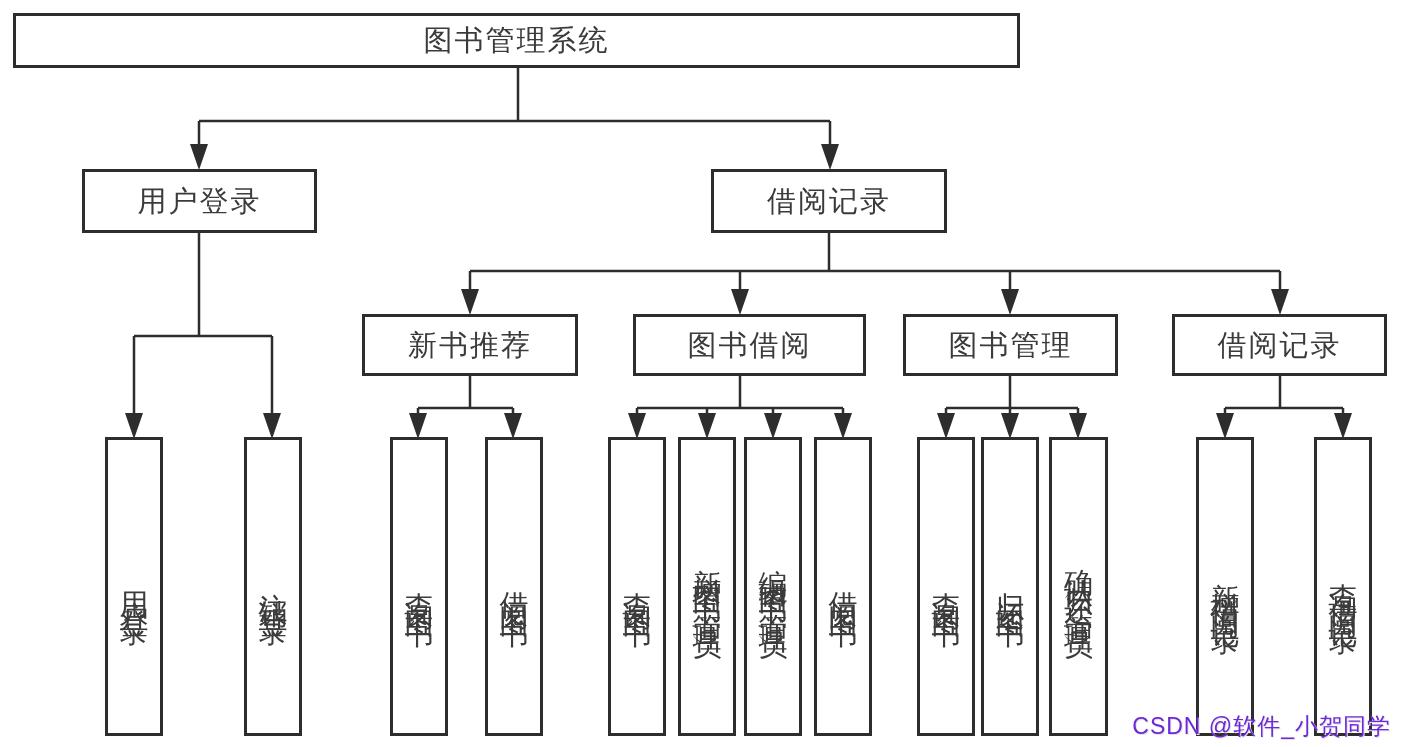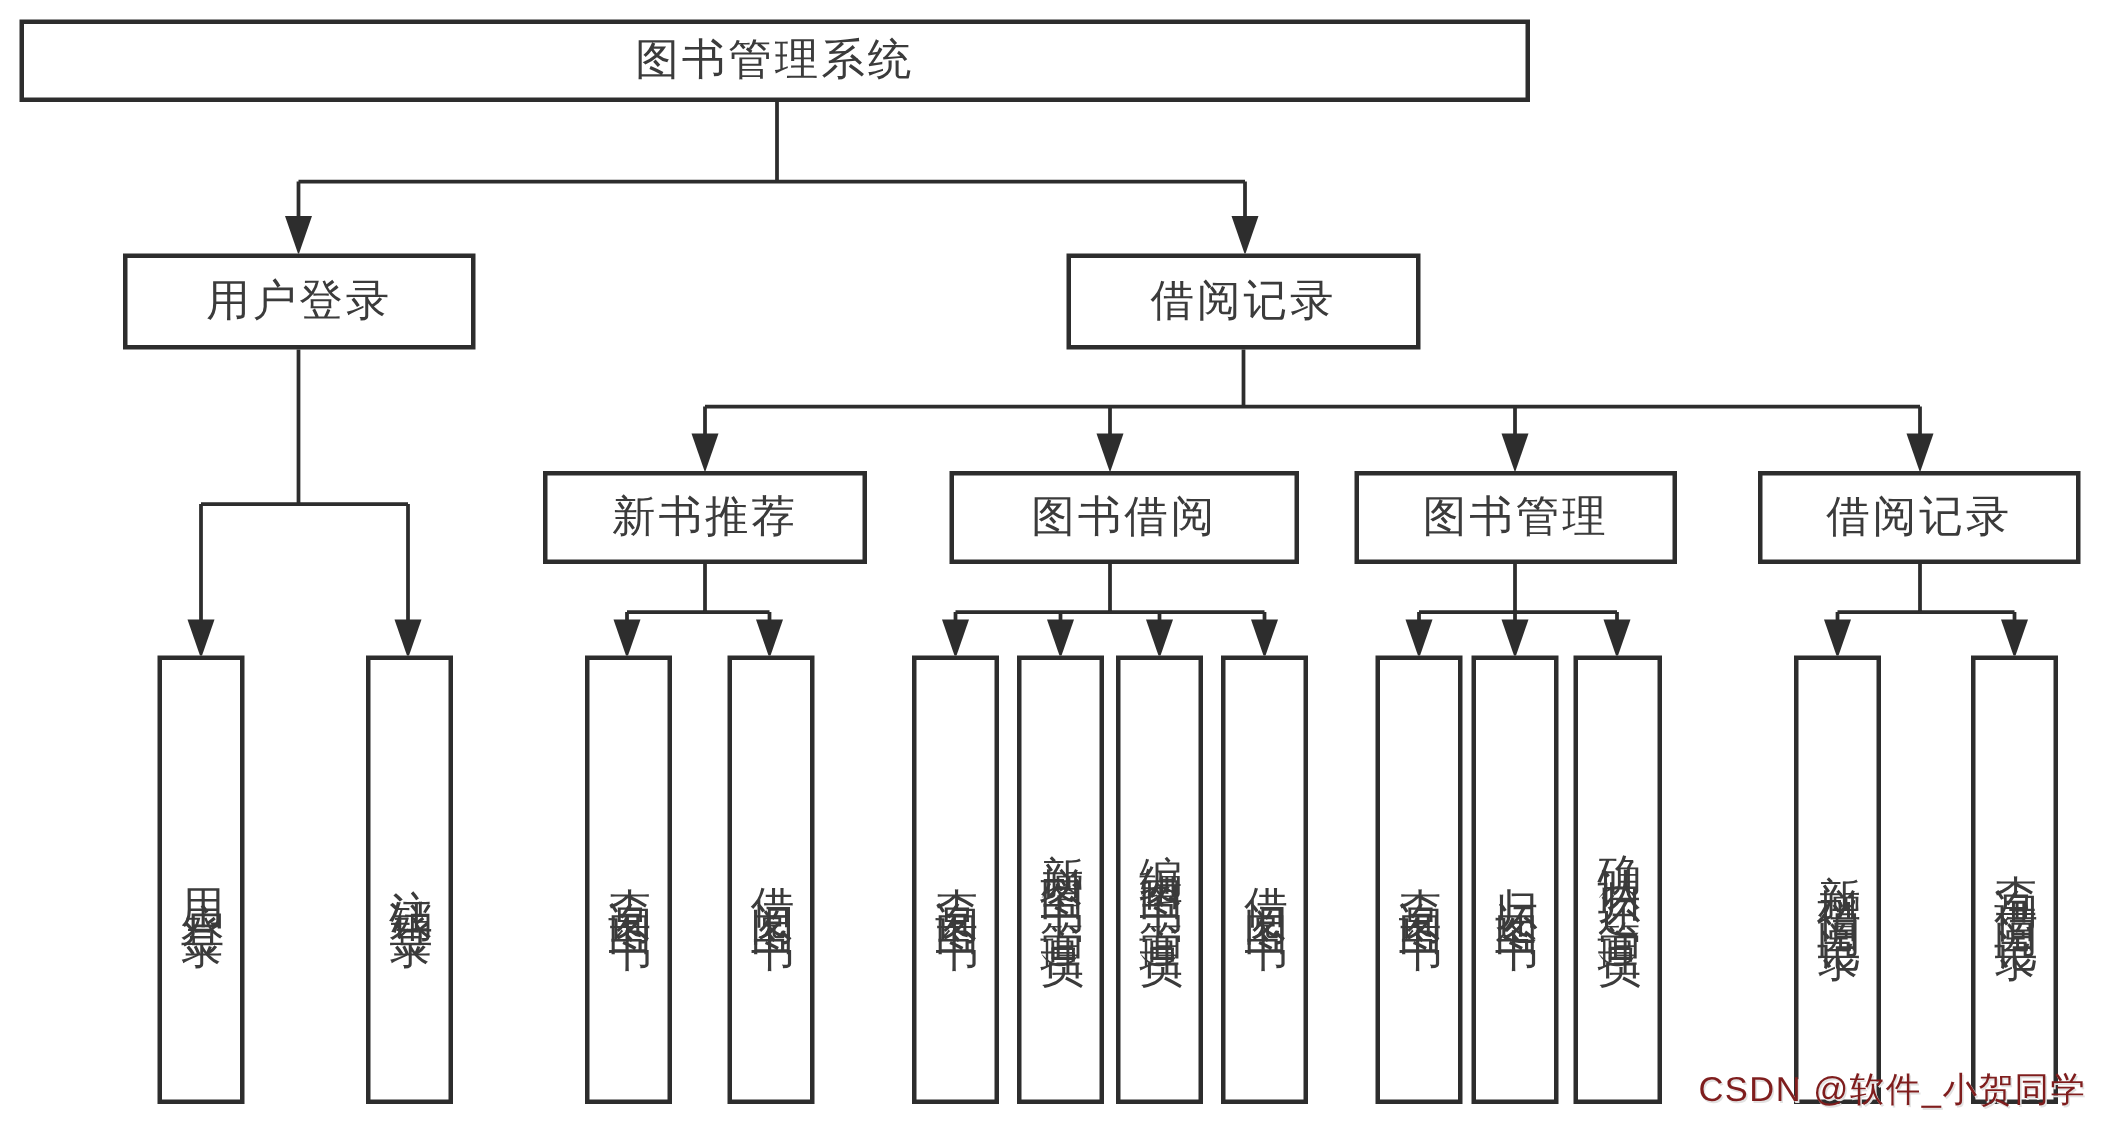--- a/index.html
+++ b/index.html
@@ -17,21 +17,21 @@
     font-size:29px;letter-spacing:2px;line-height:1.2;
     white-space:nowrap;
   }
   .node.v{
     writing-mode:vertical-rl;text-orientation:mixed;
     letter-spacing:9px;line-height:1;white-space:normal;
     padding:6px 0;
   }
   .watermark{
     position:absolute;right:14px;bottom:5px;z-index:2;
-    font-size:23px;color:#7f1d1d;letter-spacing:1px;
+    font-size:23px;color:#6d28d9;letter-spacing:1px;
     text-shadow:1px 1px 0 #e2e2e2;
   }
 </style>
 </head>
 <body>
 
 <svg class="connectors" width="1405" height="747" viewBox="0 0 1405 747">
   <defs>
     <path id="ah" d="M0 0 L -9 -26 L 9 -26 Z" fill="#2d2d2d"></path>
   </defs>

